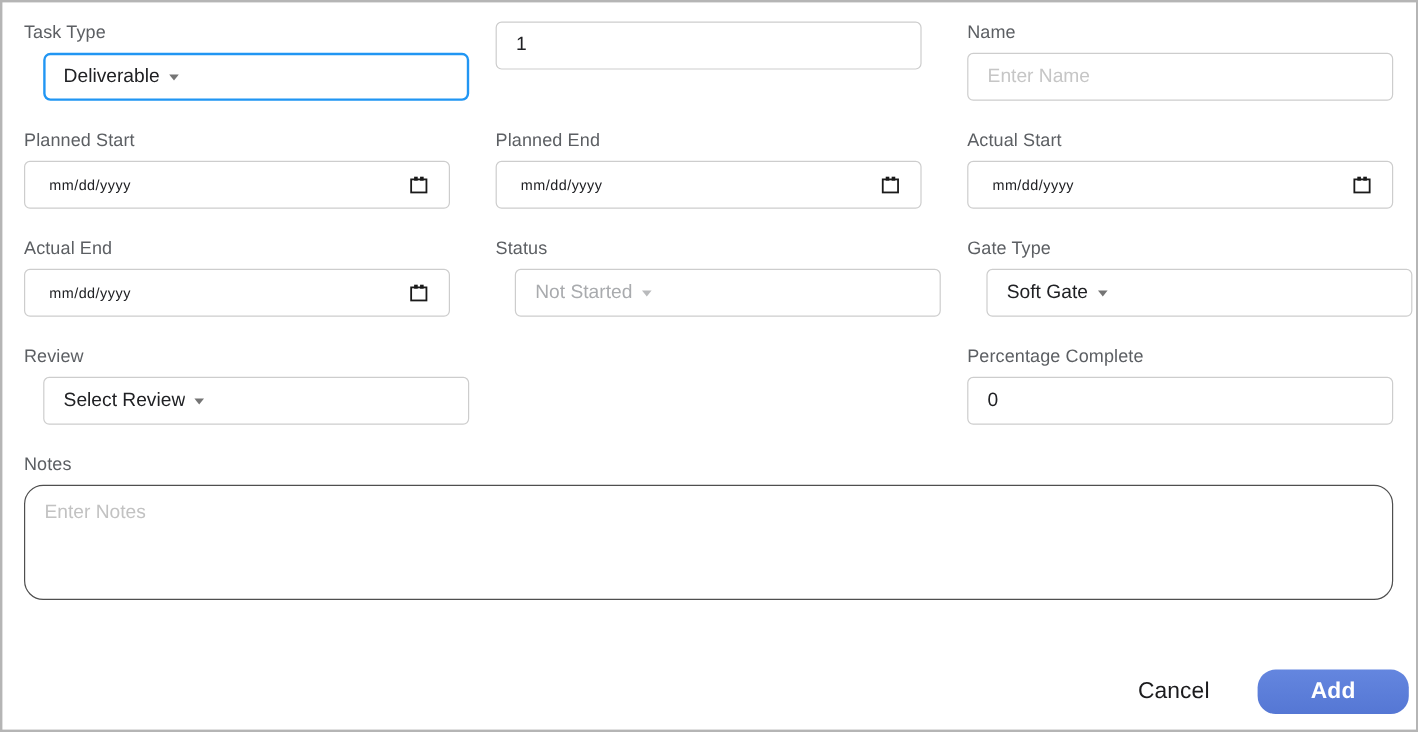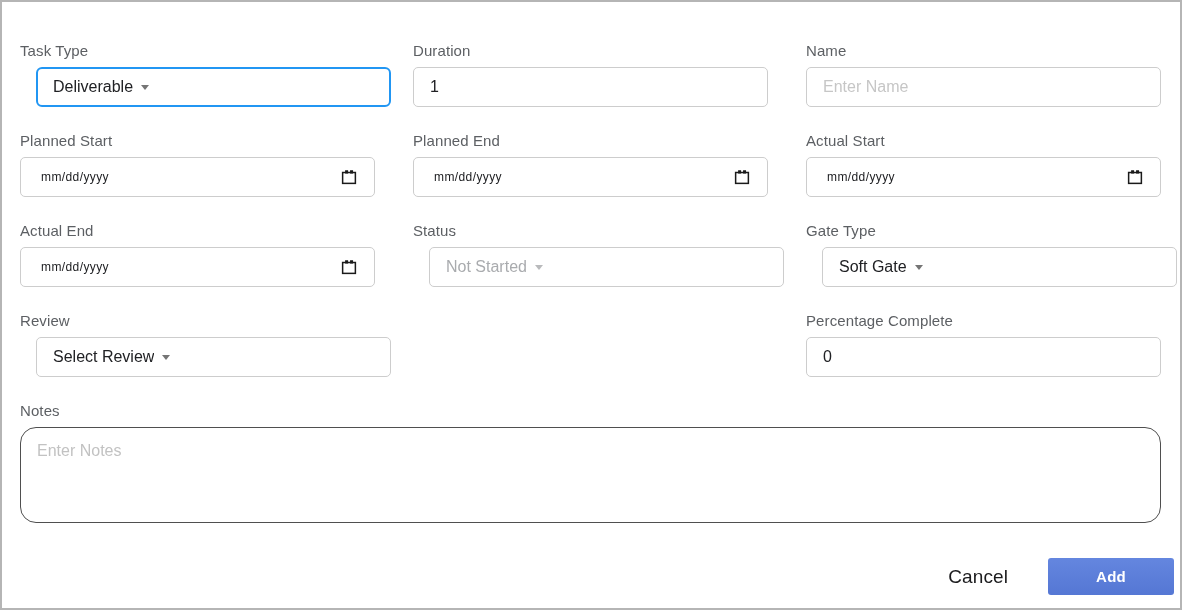--- a/index.html
+++ b/index.html
@@ -9,21 +9,21 @@
     background: #ffffff;
     border: 2px solid #b5b5b5;
     position: relative;
     overflow: hidden;
   }
   .form-grid {
     display: grid;
     grid-template-columns: repeat(3, 1fr);
     column-gap: 38px;
     row-gap: 24px;
-    padding: 39px 19px 0 18px;
+    padding: 16px 19px 0 18px;
   }
   .field-group { display: block; }
   .field-label {
     display: block;
     font-size: 15px;
     line-height: 20px;
     color: #5c5f63;
     margin-bottom: 6px;
     letter-spacing: 0.1px;
   }
@@ -100,45 +100,44 @@
     font-weight: 500;
     color: #1b1b1d;
     cursor: pointer;
     margin-right: 40px;
     letter-spacing: 0.1px;
   }
   .add-btn {
     width: 126px;
     height: 37px;
     border: none;
-    border-radius: 3px;
+    border-radius: 15px;
     background: linear-gradient(180deg, #6486df 0%, #5577d4 100%);
     color: #ffffff;
     font-family: inherit;
-    font-size: 15px;
+    font-size: 19px;
     font-weight: 700;
     cursor: pointer;
     letter-spacing: 0.2px;
   }
 </style>
 </head>
 <body>
 
 <div class="form-grid">
 
   <div class="field-group">
     <span class="field-label">Task Type</span>
     <div class="field-box select-box focused">
       <span class="value-text">Deliverable</span>
       <span class="caret"></span>
     </div>
   </div>
 
   <div class="field-group">
-    <span class="field-label">Duration</span>
     <input class="text-input" type="text" value="1" style="">
   </div>
 
   <div class="field-group">
     <span class="field-label">Name</span>
     <input class="text-input" type="text" placeholder="Enter Name" style="">
   </div>
 
   <div class="field-group">
     <span class="field-label">Planned Start</span>

